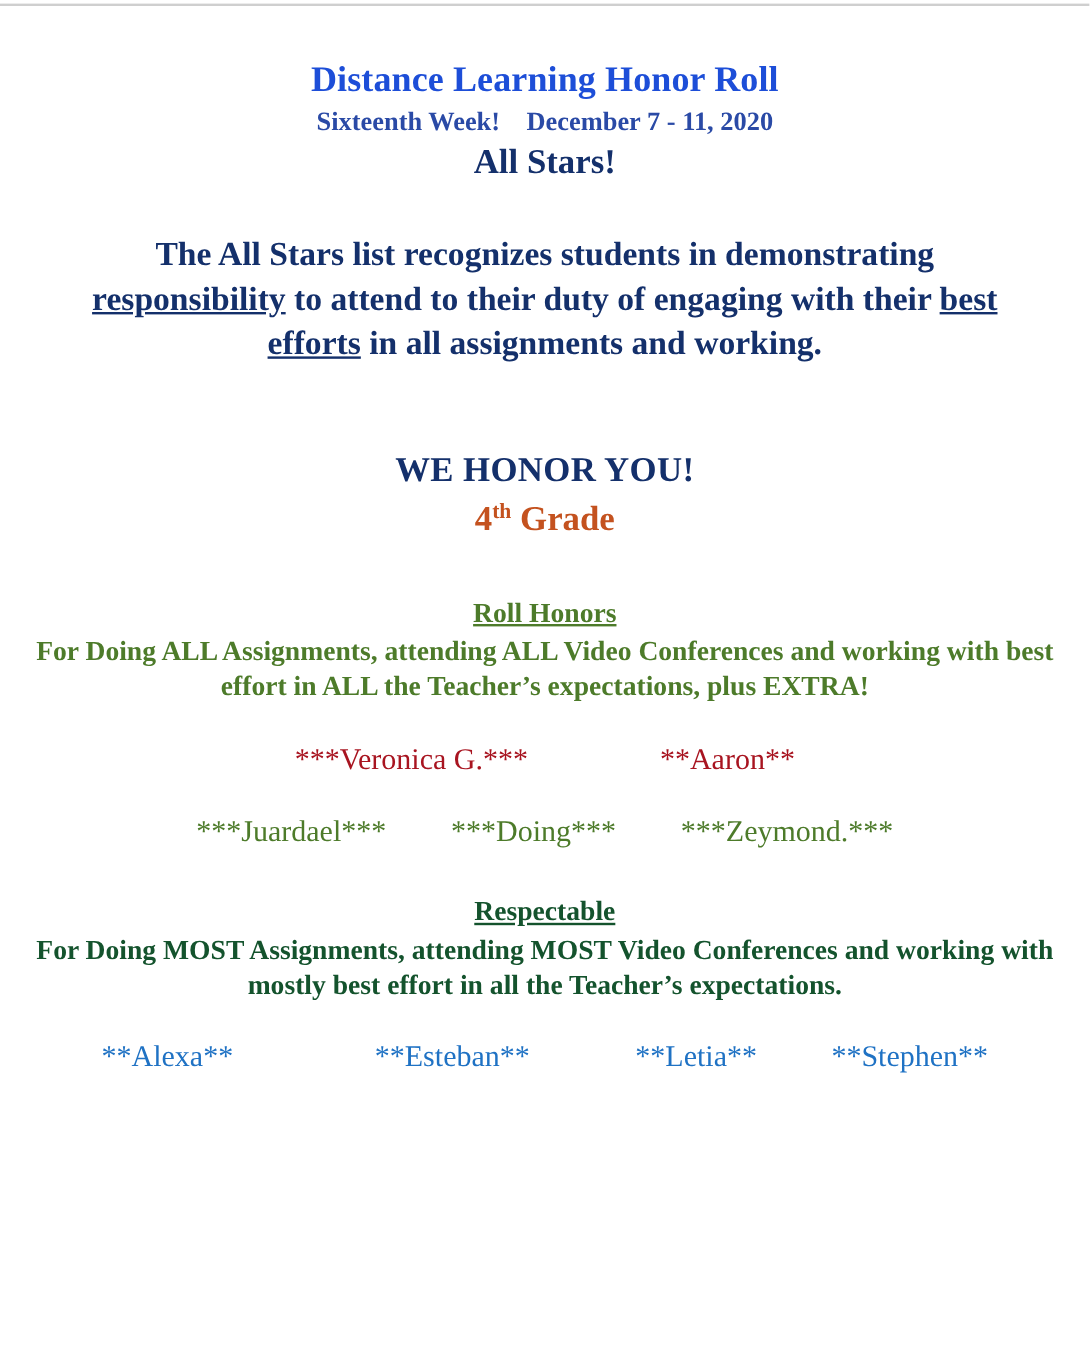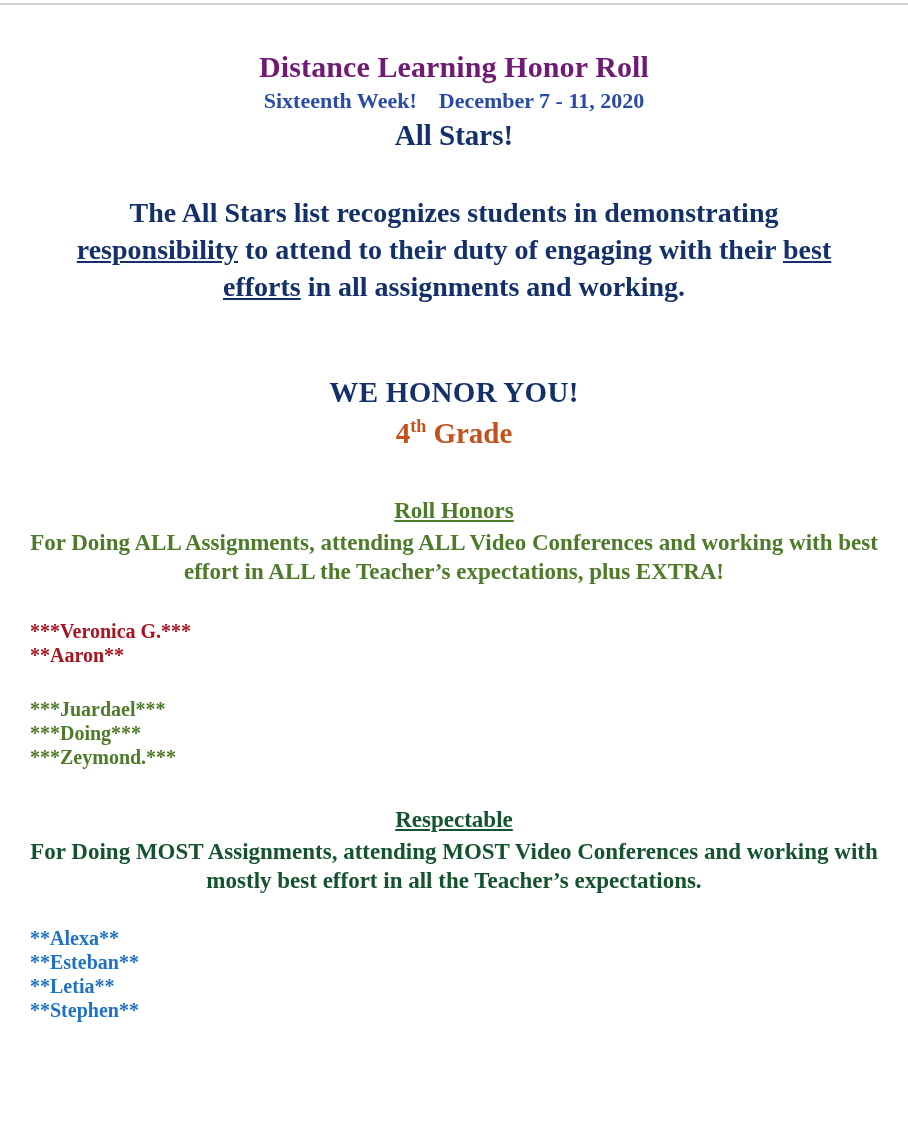--- a/index.html
+++ b/index.html
@@ -31,21 +31,21 @@
     height: 1128px;
     box-sizing: border-box;
     padding: 40px 30px 0 30px;
     text-align: center;
   }
 
   
   .doc-title {
     font-size: 30px;
     font-weight: bold;
-    color: #701a75;
+    color: #1d4ed8;
     line-height: 1.12;
     margin: 10px 0 0 0;
     letter-spacing: 0.1px;
   }
   .week-line {
     font-size: 22px;
     font-weight: bold;
     color: #2a4aa6;
     line-height: 1.2;
     margin-top: 4px;
@@ -100,38 +100,37 @@
     text-decoration: underline;
     line-height: 1.25;
   }
   .section-desc {
     font-weight: bold;
     font-size: 23px;
     line-height: 1.27;
     margin-top: 2px;
   }
   .names-row {
-    font-weight: bold;
-    font-size: 20px;
+    font-weight: normal;
+    font-size: 25px;
     line-height: 1.2;
     display: flex;
     justify-content: center;
     align-items: baseline;
     flex-wrap: nowrap;
-    flex-direction: column;
   }
   .name-item { white-space: pre; }
 
   
   #high-honors-section { margin-top: 46px; }
   #high-honors-names   { margin-top: 33px; }
   #honorable-section   { margin-top: 39px; }
   #honorable-names     { margin-top: 30px; }
   #respectable-section { margin-top: 37px; }
-  #respectable-names   { margin-top: 31px; }
+  #respectable-names   { margin-top: 31px; gap: 13px; }
 
   
   .theme-green  { color: #4d7b2a; }
   .theme-orange { color: #e8692a; }
   .theme-brick  { color: #14532d; }
   .names-crimson .name-item { color: #a81420; }
   .names-green   .name-item { color: #4d7b2a; }
   .names-blue    .name-item { color: #1f72c4; }
 
   

